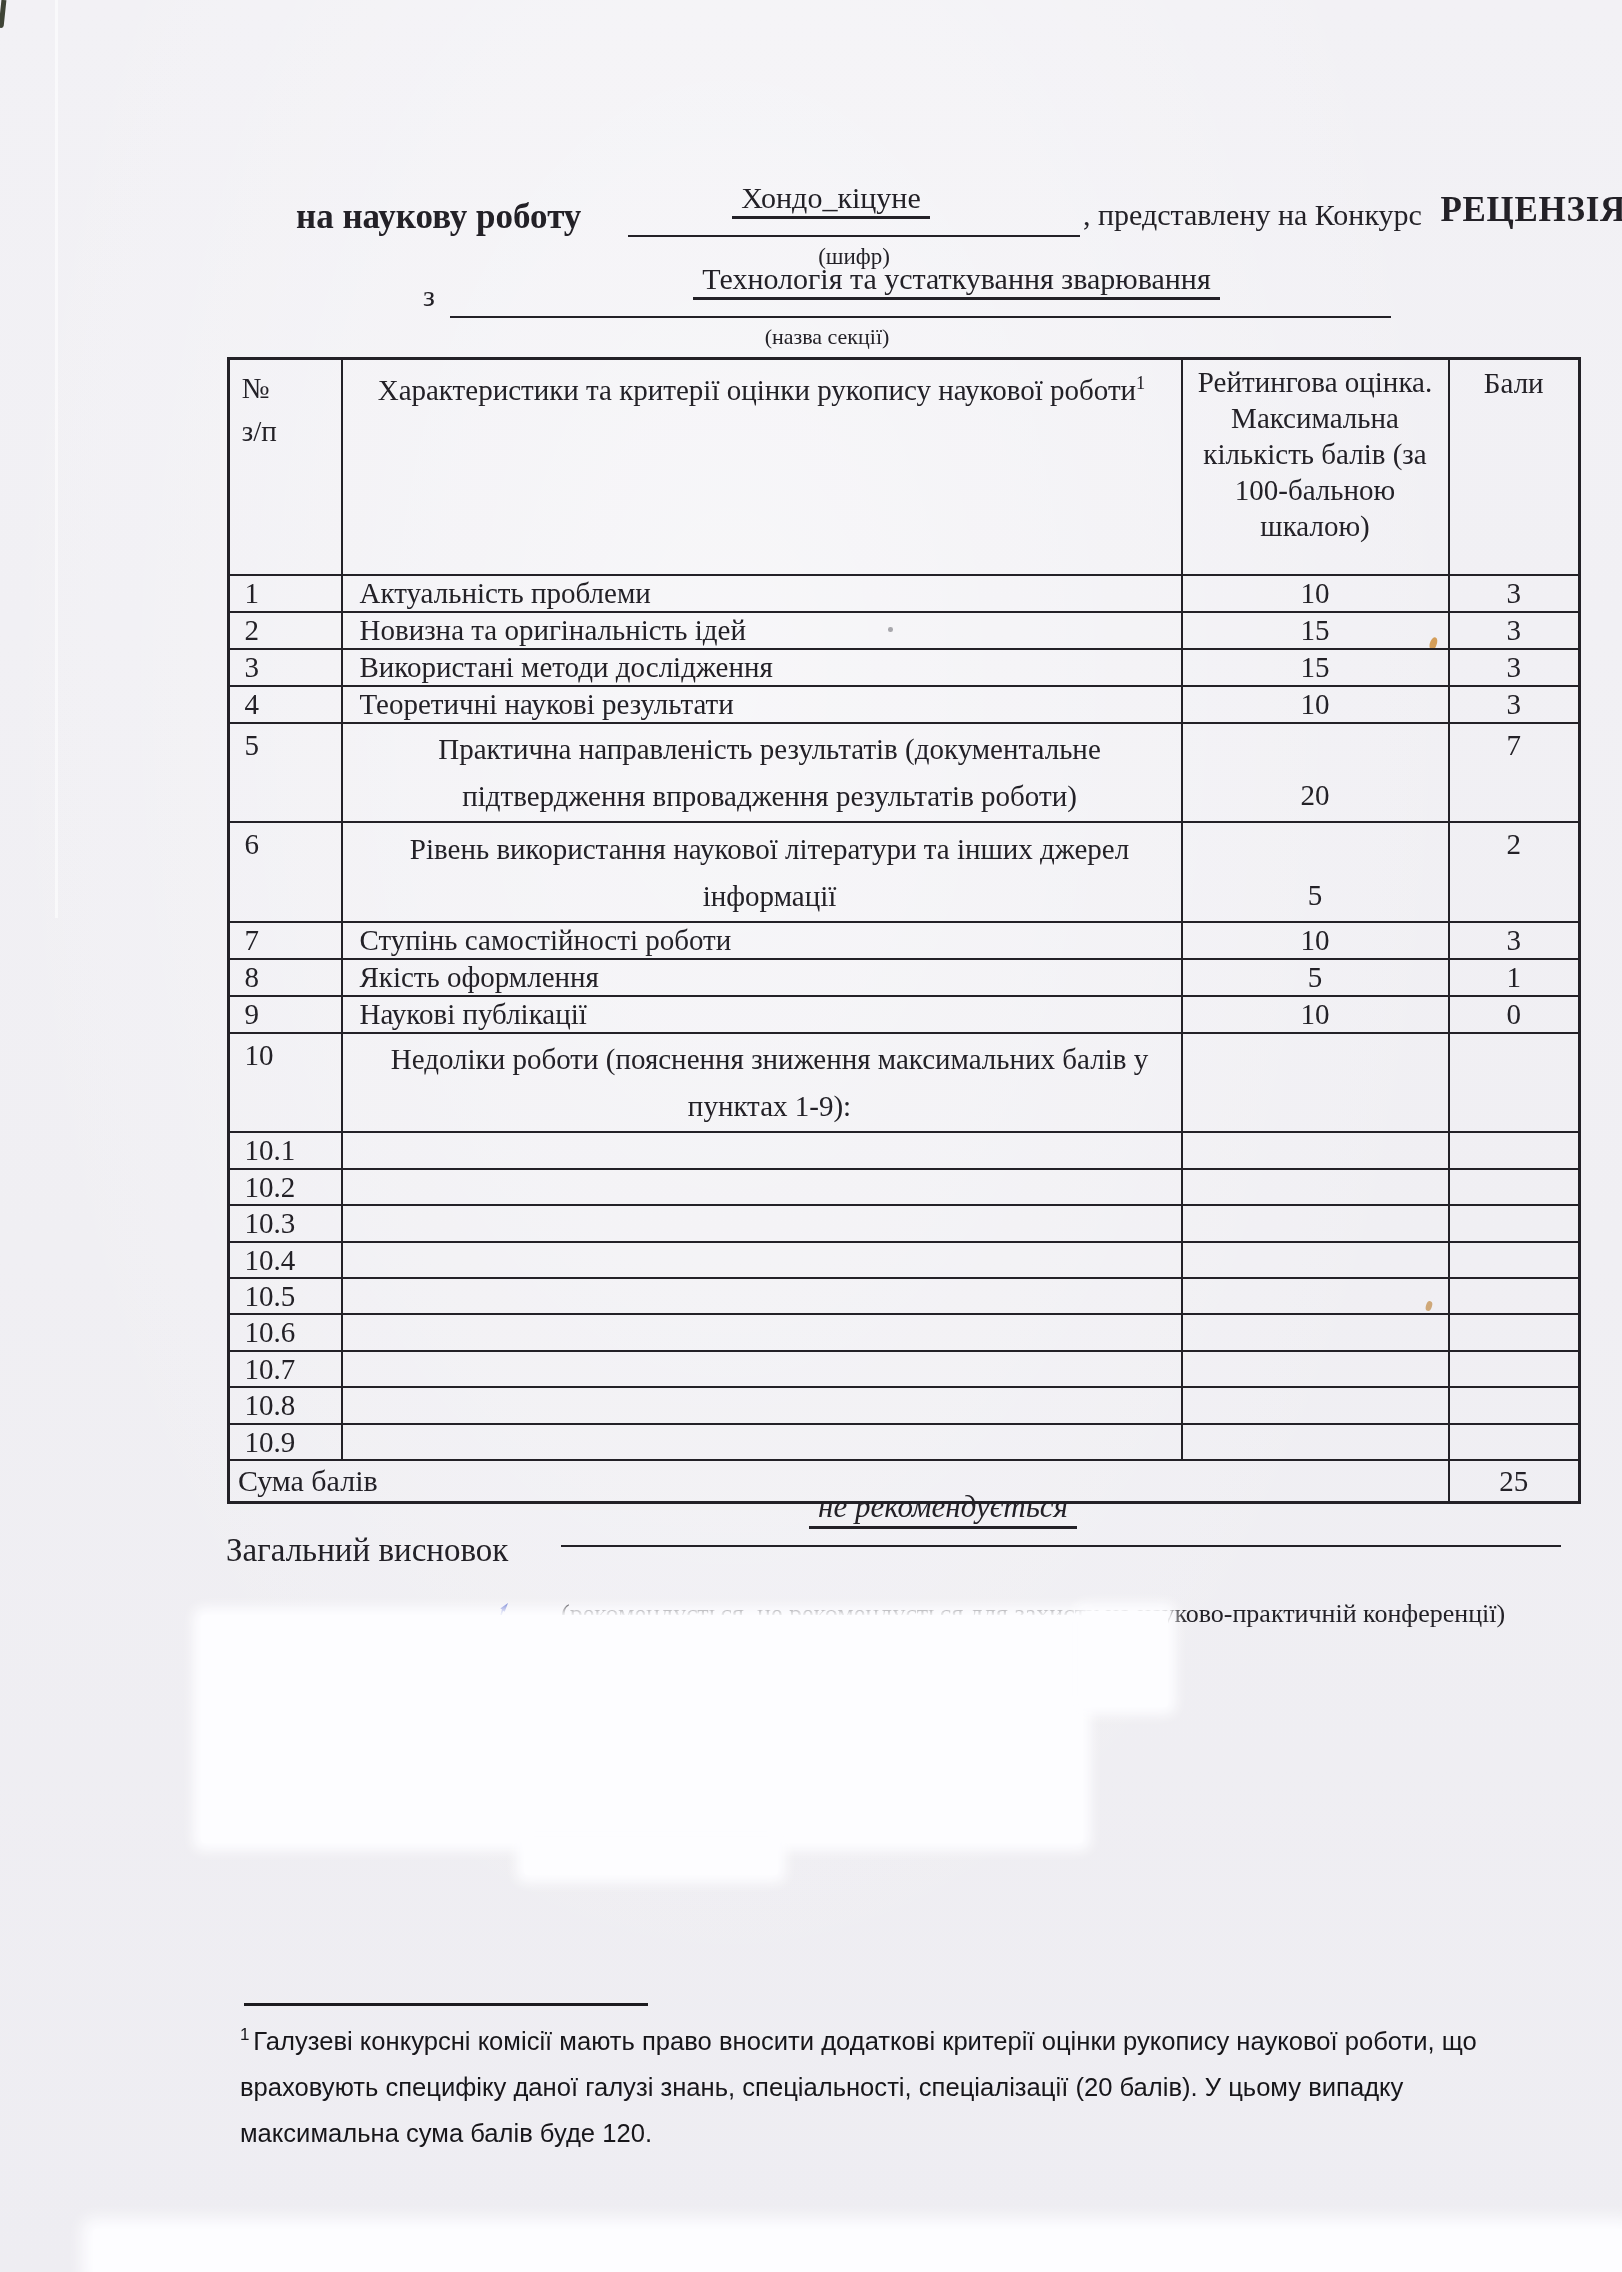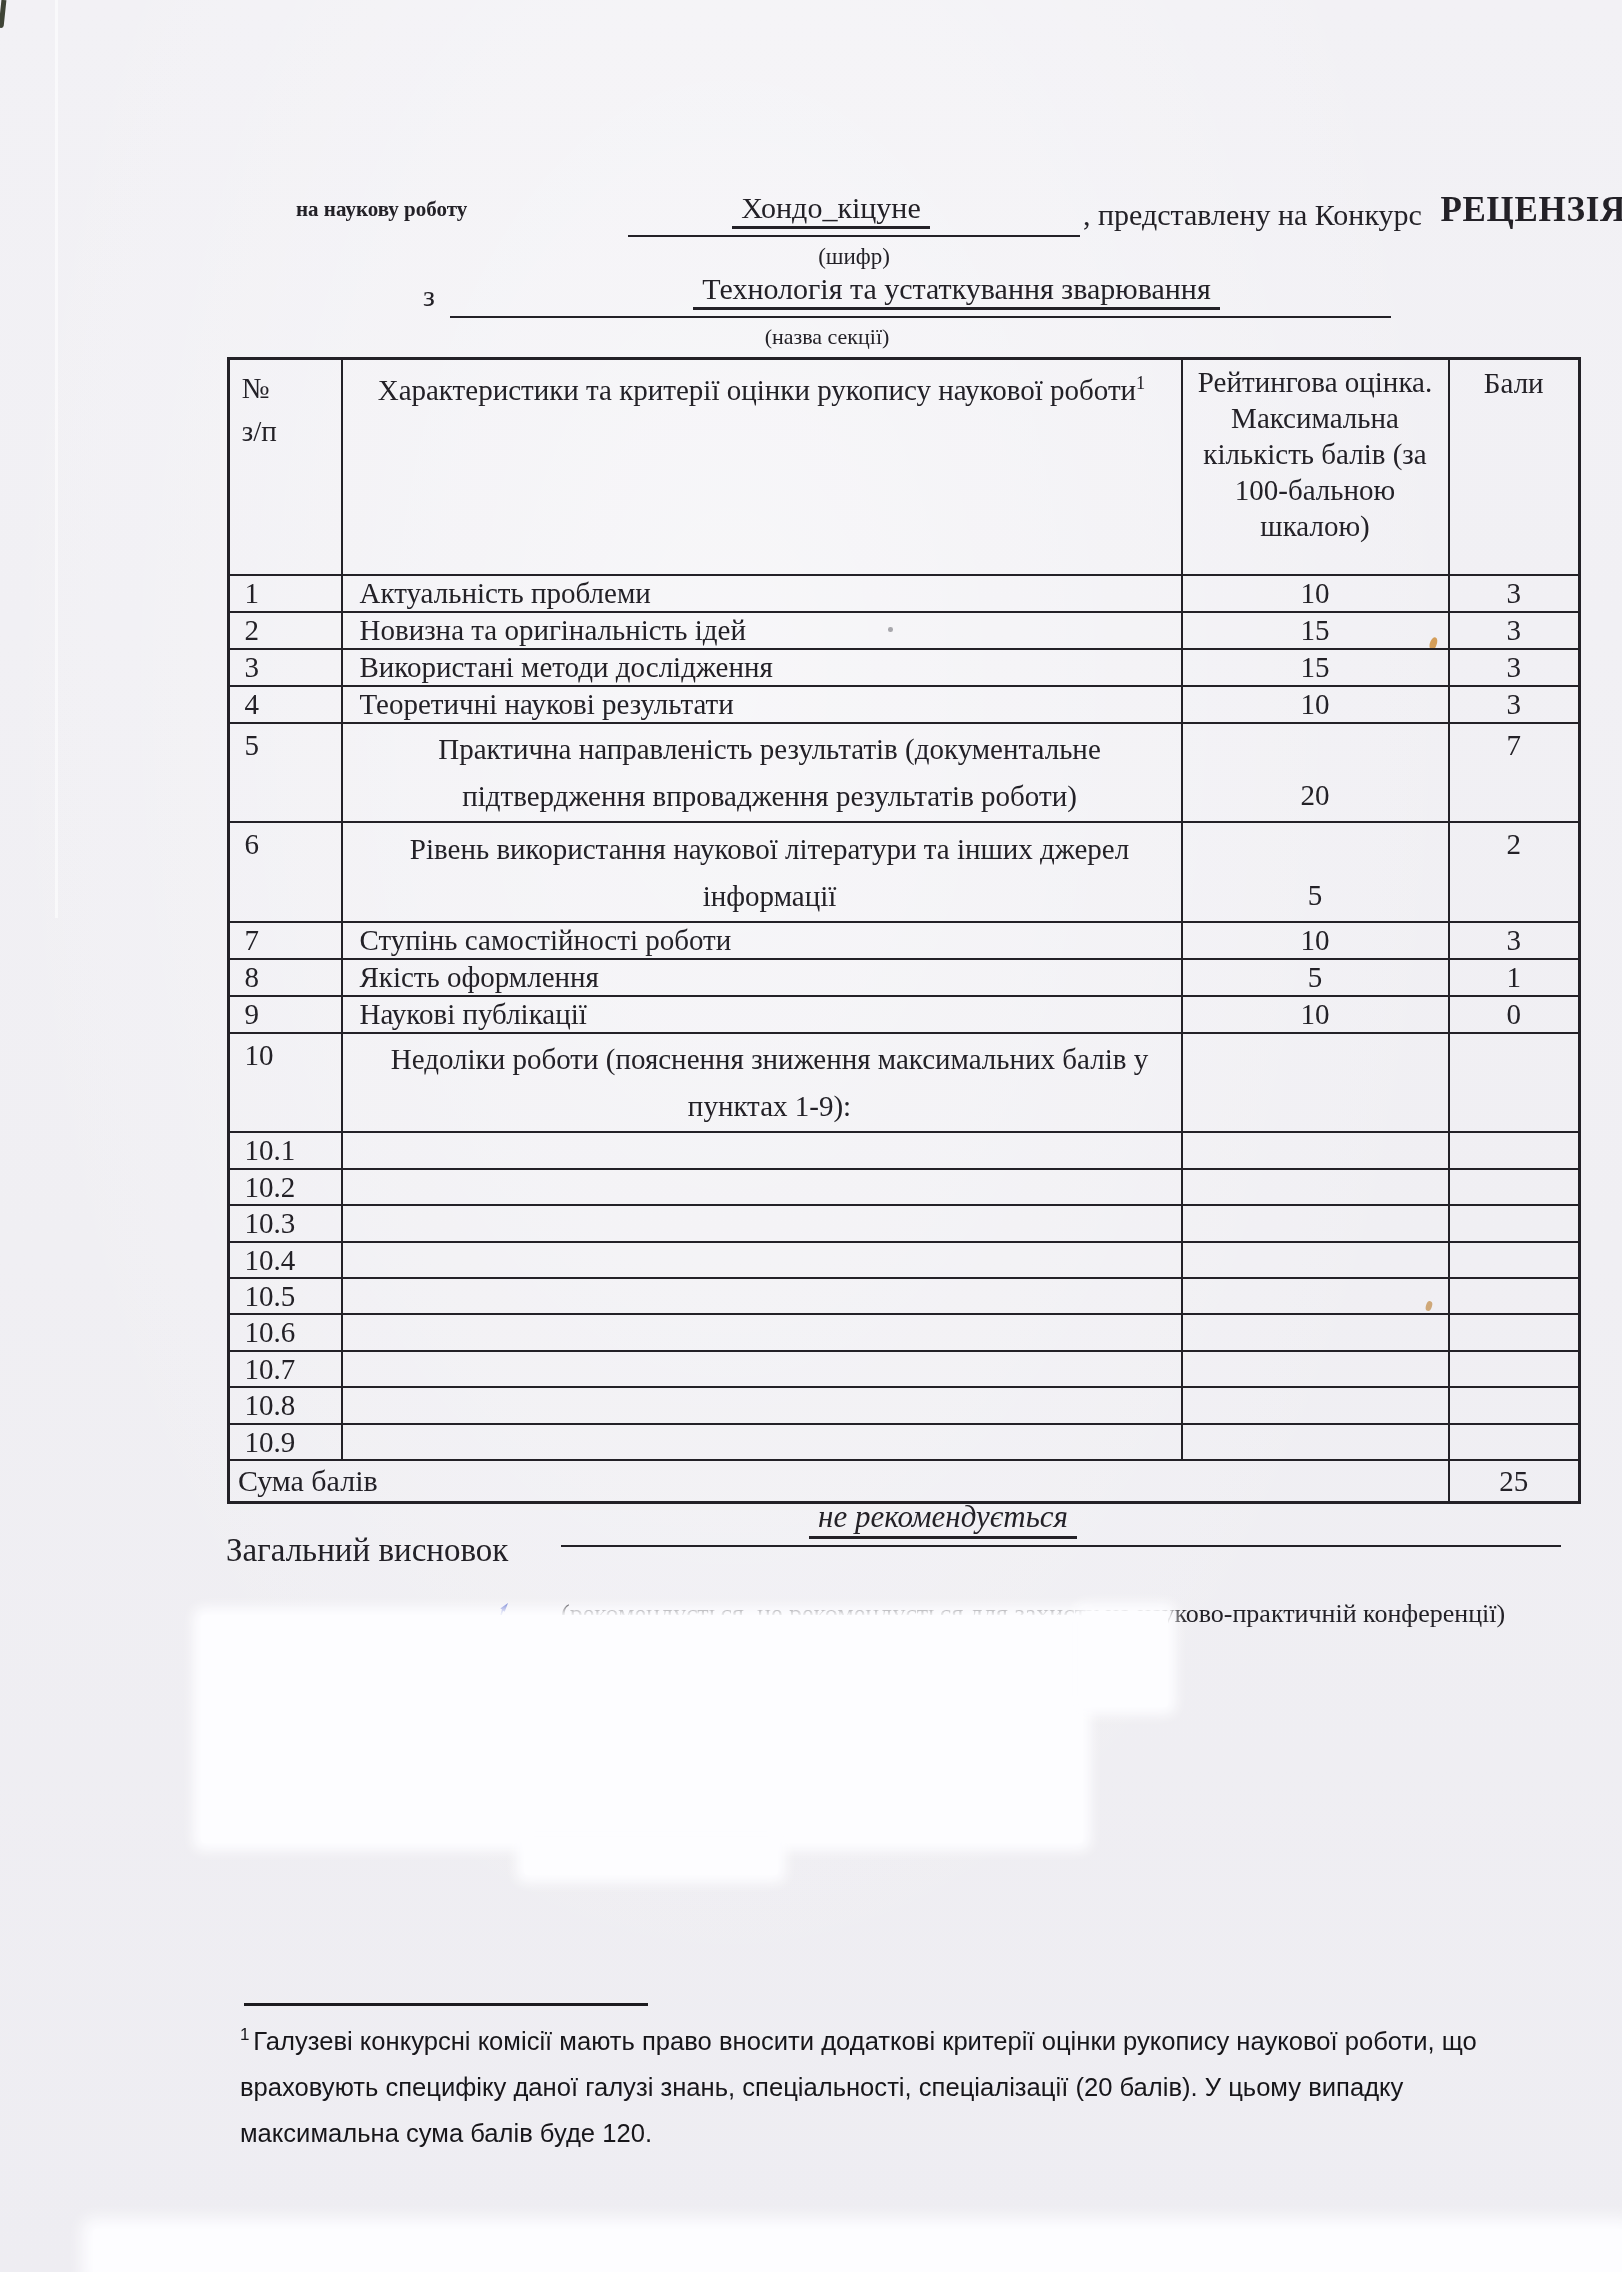--- a/index.html
+++ b/index.html
@@ -23,24 +23,24 @@
     clip-path:polygon(20% 100%, 45% 40%, 30% 35%, 100% 0%, 70% 55%, 55% 50%, 35% 100%);}
   
   .redact{position:absolute;background:#fdfdff;box-shadow:0 0 11.8px 7.9px #fdfdff;border-radius:3.9px;}
   .redact-main{left:201px;top:1615px;width:882px;height:228px;}
   .redact-right{left:1083px;top:1611px;width:85px;height:96px;}
   .redact-tail{left:524px;top:1842px;width:254px;height:33px;}
   .redact-bottom{left:93px;top:2229px;width:1531px;height:46px;box-shadow:0 0 14.4px 10.5px #fdfdff;}
   
   .title{position:absolute;left:4px;top:143px;width:1622px;text-align:right;
     font-size:35px;font-weight:700;letter-spacing:0.7px;margin-top:47px;}
-  .intro-label{position:absolute;left:296px;top:197px;font-size:21px;font-weight:700;white-space:nowrap;}
+  .intro-label{position:absolute;left:296px;top:197px;font-size:35px;font-weight:700;white-space:nowrap;}
   .intro-suffix{position:absolute;left:1083px;top:198px;font-size:30px;white-space:nowrap;}
   .blank{position:absolute;border-bottom:2.6px solid #232127;display:flex;align-items:flex-end;justify-content:center;}
-  .blank .typed{border-bottom:3.3px solid #232127;margin-bottom:6px;padding:0 9.2px 0.7px;white-space:nowrap;}
+  .blank .typed{border-bottom:3.3px solid #232127;margin-bottom:16px;padding:0 9.2px 0.7px;white-space:nowrap;}
   .blank-code{left:628px;top:194px;width:452px;height:41px;}
   .blank-code .typed{font-size:30px;transform:translateX(-23px);}
   .blank-section{left:450px;top:278px;width:941px;height:38px;}
   .blank-section .typed{font-size:30px;transform:translateX(36px);}
   .caption{position:absolute;font-size:23px;text-align:center;}
   .caption-code{left:628px;top:244px;width:452px;}
   .caption-section{left:450px;top:324px;width:754px;font-size:22px;}
   .section-prefix{position:absolute;left:423px;top:279px;font-size:30px;}
   
   table.review{position:absolute;left:227px;top:357px;width:1352px;border-collapse:collapse;table-layout:fixed;

